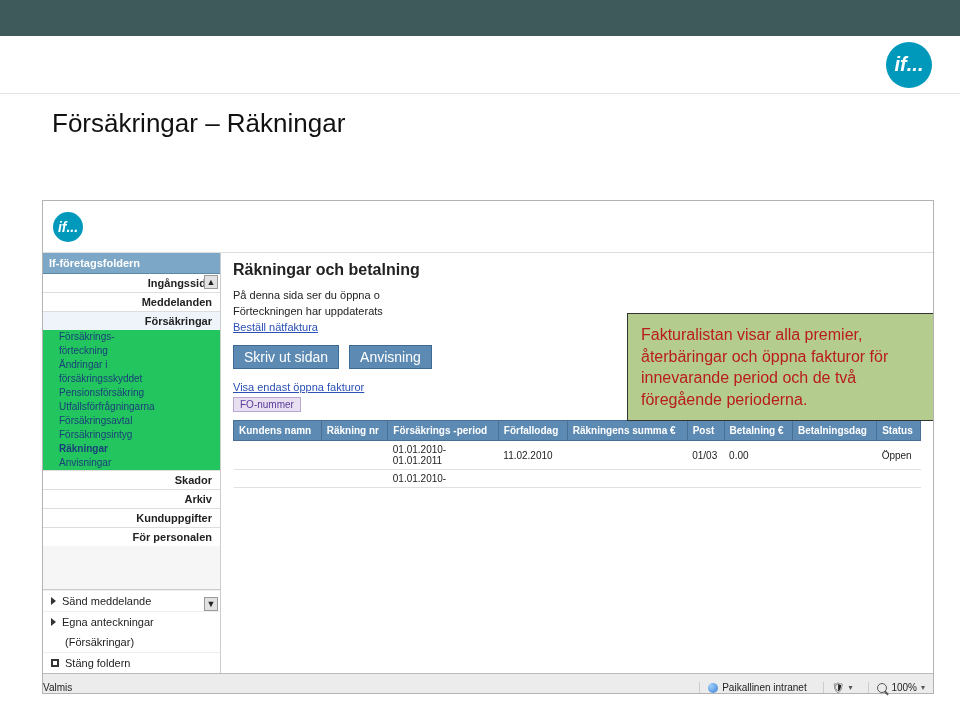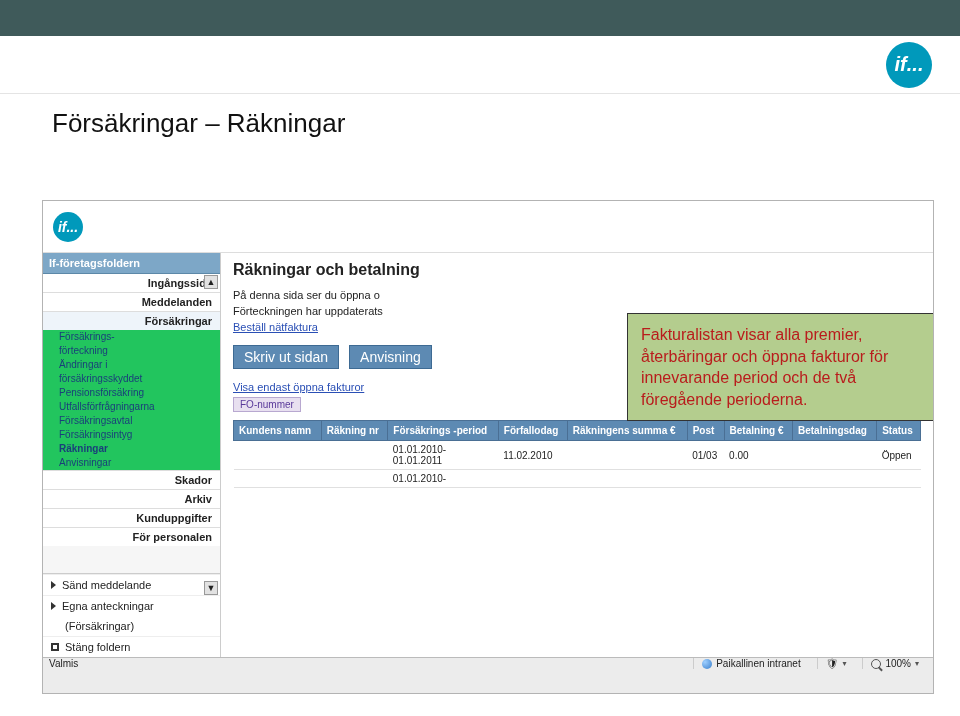--- a/index.html
+++ b/index.html
@@ -51,21 +51,21 @@
 
   .chip { display: inline-block; background: #e8e0f0; border: 1px solid #b8a8d0; color: #5a3a9a; padding: 1px 6px; font-size: 10px; margin: 4px 0; }
 
   .tooltip { position: absolute; top: 60px; right: -14px; width: 320px; background: #b4cd8e; border: 1px solid #333; padding: 10px 13px; font-size: 16px; line-height: 1.35; color: #b91c1c; z-index: 10; }
 
   .data-table { width: 100%; border-collapse: collapse; margin-top: 4px; font-size: 10px; }
   .data-table th { background: #5d8ab3; color: #fff; padding: 4px 5px; text-align: left; font-weight: bold; border: 1px solid #4a6f94; }
   .data-table td { padding: 3px 5px; border-bottom: 1px solid #e0e0e0; background: #fff; white-space: nowrap; }
   .subhead { font-weight: bold; font-size: 11px; margin: 10px 0 2px; }
 
-  .statusbar { height: 36px; border-top: 1px solid #bbb; background: #ececec; display: flex; align-items: flex-start; font-size: 10px; padding: 0 6px; gap: 8px; }
+  .statusbar { height: 20px; border-top: 1px solid #bbb; background: #ececec; display: flex; align-items: flex-end; font-size: 10px; padding: 0 0; gap: 8px; }
   .statusbar .spacer { flex: 1; }
   .statusbar .seg { border-left: 1px solid #ccc; padding: 0 8px; display: flex; align-items: center; gap: 4px; }
   .globe { width: 10px; height: 10px; border-radius: 50%; background: radial-gradient(circle at 30% 30%, #9ecfff, #3a7fcc); }
   .zoom-icon { width: 10px; height: 10px; border: 1.5px solid #555; border-radius: 50%; position: relative; }
   .zoom-icon::after { content: ""; position: absolute; width: 5px; height: 1.5px; background: #555; bottom: -2px; right: -3px; transform: rotate(45deg); }
   .chev { font-size: 8px; color: #555; }
 
   .cutoff { position: absolute; bottom: 0; left: 0; right: 0; height: 10px; background: linear-gradient(to bottom, rgba(255,255,255,0), #fff); pointer-events: none; }
 </style>
 </head>

